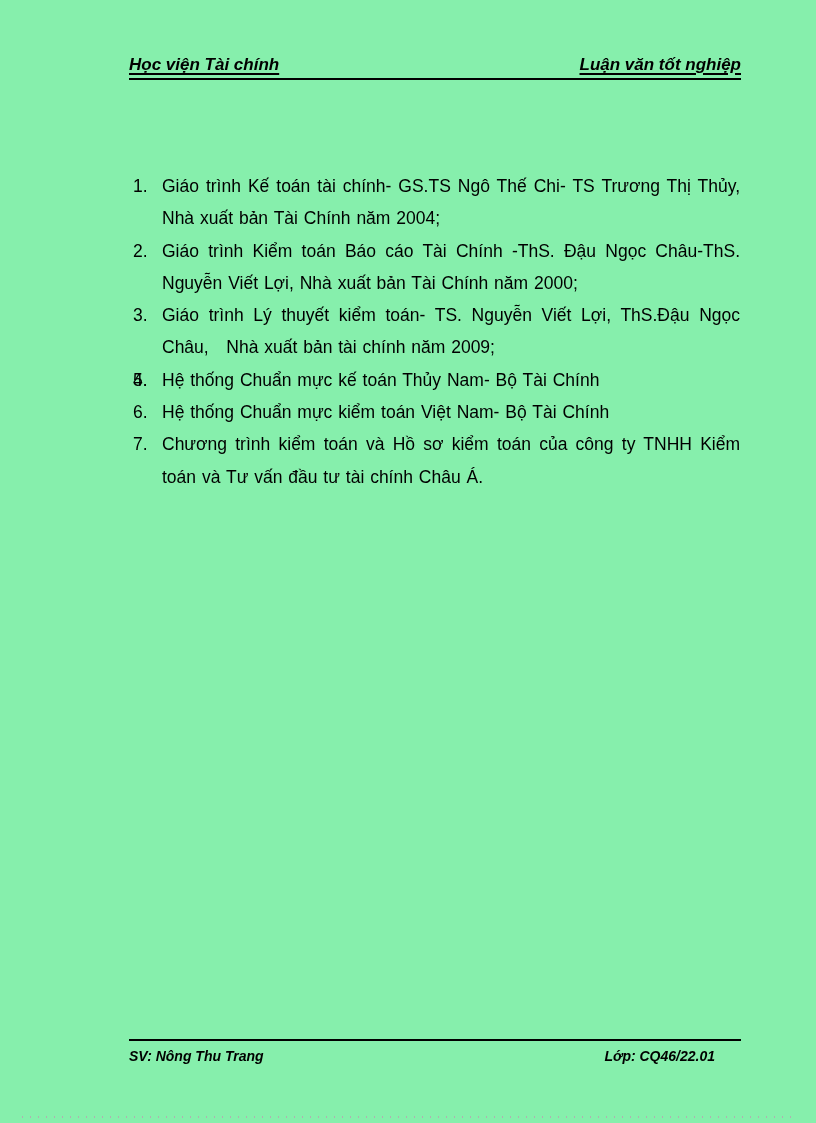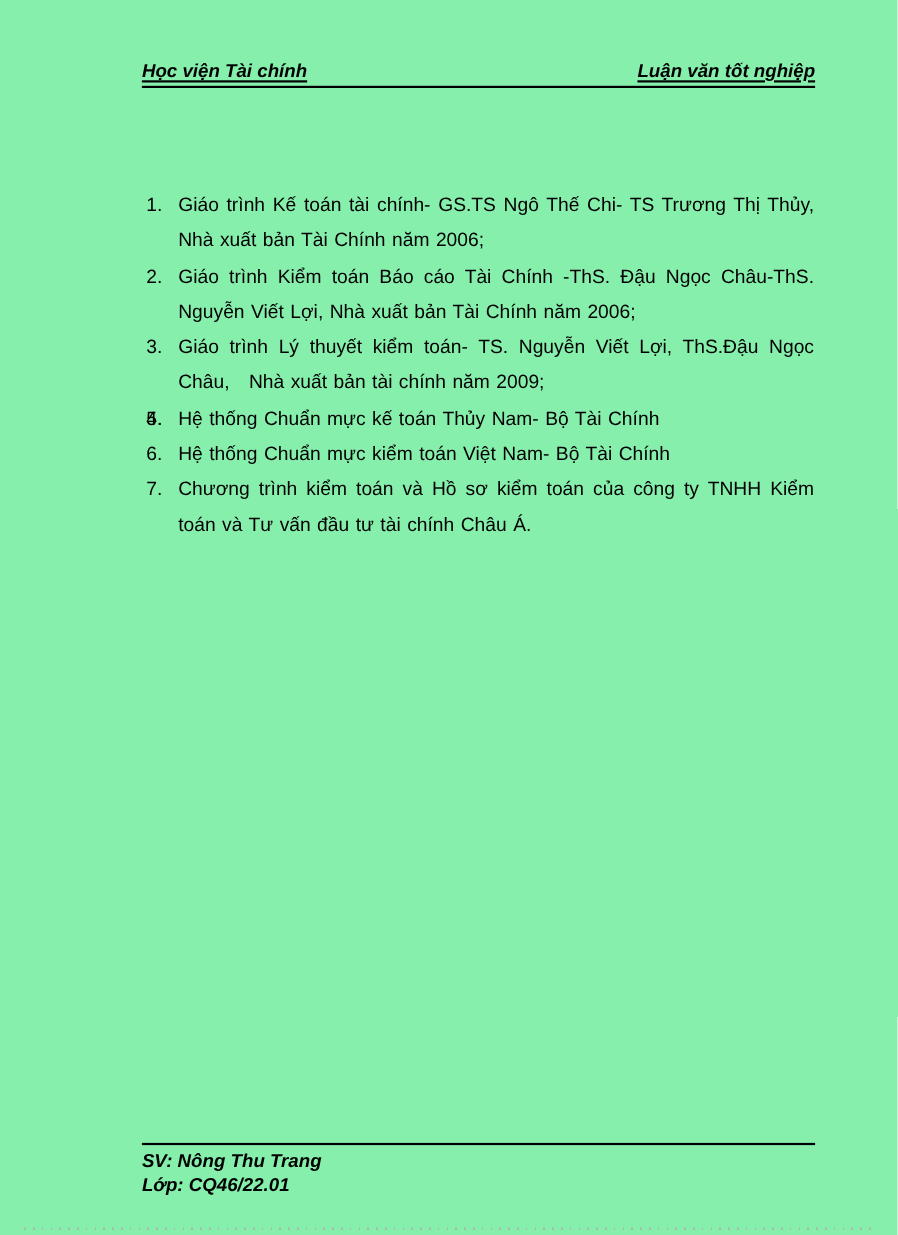--- a/index.html
+++ b/index.html
@@ -69,27 +69,26 @@
   .footer {
     position: absolute;
     left: 129px;
     right: 75px;
     top: 1039px;
     display: flex;
     justify-content: space-between;
     align-items: baseline;
     border-top: 2.5px solid #000000;
     padding-top: 4px;
-    font-size: 17px;
+    font-size: 14px;
     font-weight: bold;
     font-style: italic;
     line-height: 22px;
-    flex-direction: column;
   }
-  .footer .ftr-right { margin-right: 36px; }
+  .footer .ftr-right { margin-right: 26px; }
   
   .page-boundary-bottom {
     position: absolute;
     left: 22px;
     right: 18px;
     top: 1116px;
     height: 2px;
     background-image: repeating-linear-gradient(
       to right,
       #b0b0b0 0px, #b0b0b0 1.5px,
@@ -104,26 +103,26 @@
 
   <div class="header">
     <span class="hdr-text">Học viện Tài chính</span>
     <span class="hdr-text">Luận văn tốt nghiệp</span>
   </div>
 
 
   <div class="ref-list">
     <div class="ref-item">
       <span class="ref-num">1.</span>
-      <span class="ref-text">Giáo trình Kế toán tài chính- GS.TS Ngô Thế Chi- TS Trương Thị Thủy, Nhà xuất bản Tài Chính năm 2006;</span>
+      <span class="ref-text">Giáo trình Kế toán tài chính- GS.TS Ngô Thế Chi- TS Trương Thị Thủy, Nhà xuất bản Tài Chính năm 2004;</span>
     </div>
 
     <div class="ref-item">
       <span class="ref-num">2.</span>
-      <span class="ref-text">Giáo trình Kiểm toán Báo cáo Tài Chính -ThS. Đậu Ngọc Châu-ThS. Nguyễn Viết Lợi, Nhà xuất bản Tài Chính năm 2006;</span>
+      <span class="ref-text">Giáo trình Kiểm toán Báo cáo Tài Chính -ThS. Đậu Ngọc Châu-ThS. Nguyễn Viết Lợi, Nhà xuất bản Tài Chính năm 2000;</span>
     </div>
 
     <div class="ref-item">
       <span class="ref-num">3.</span>
       <span class="ref-text">Giáo trình Lý thuyết kiểm toán- TS. Nguyễn Viết Lợi, ThS.Đậu Ngọc Châu, &nbsp; Nhà xuất bản tài chính năm 2009;</span>
     </div>
 
     <div class="ref-item">
       <span class="ref-num">4.</span>
     </div>

